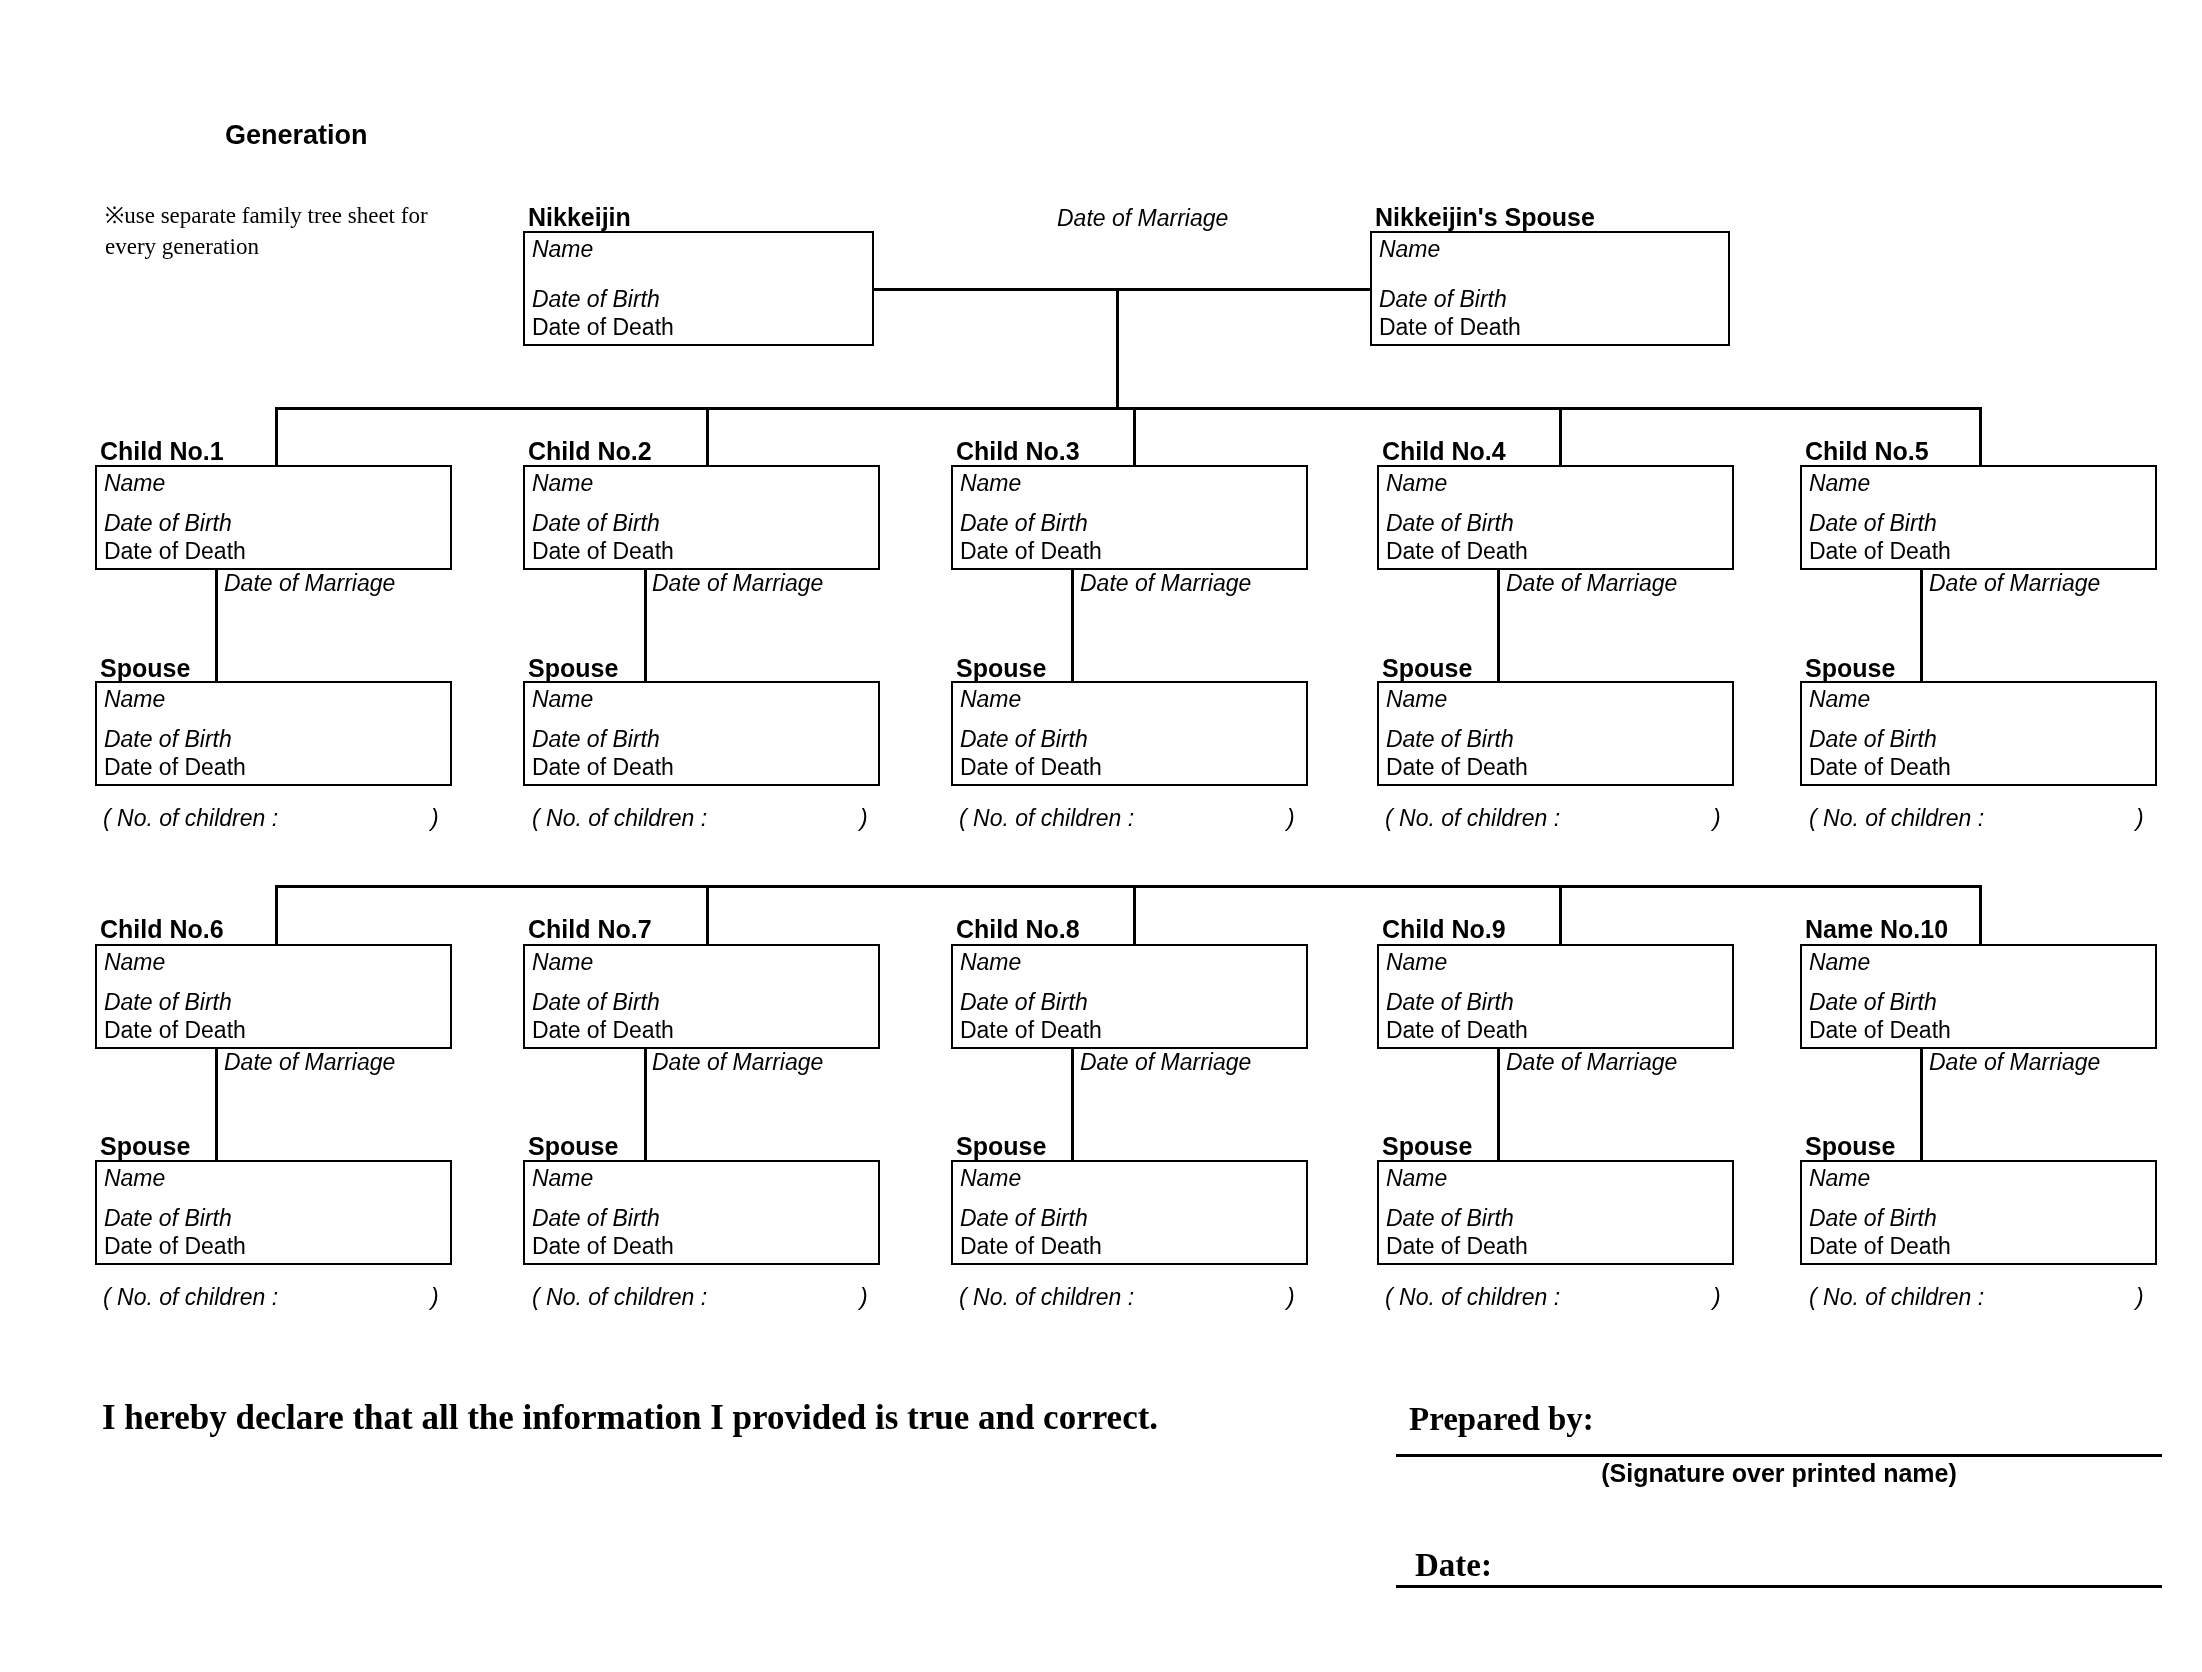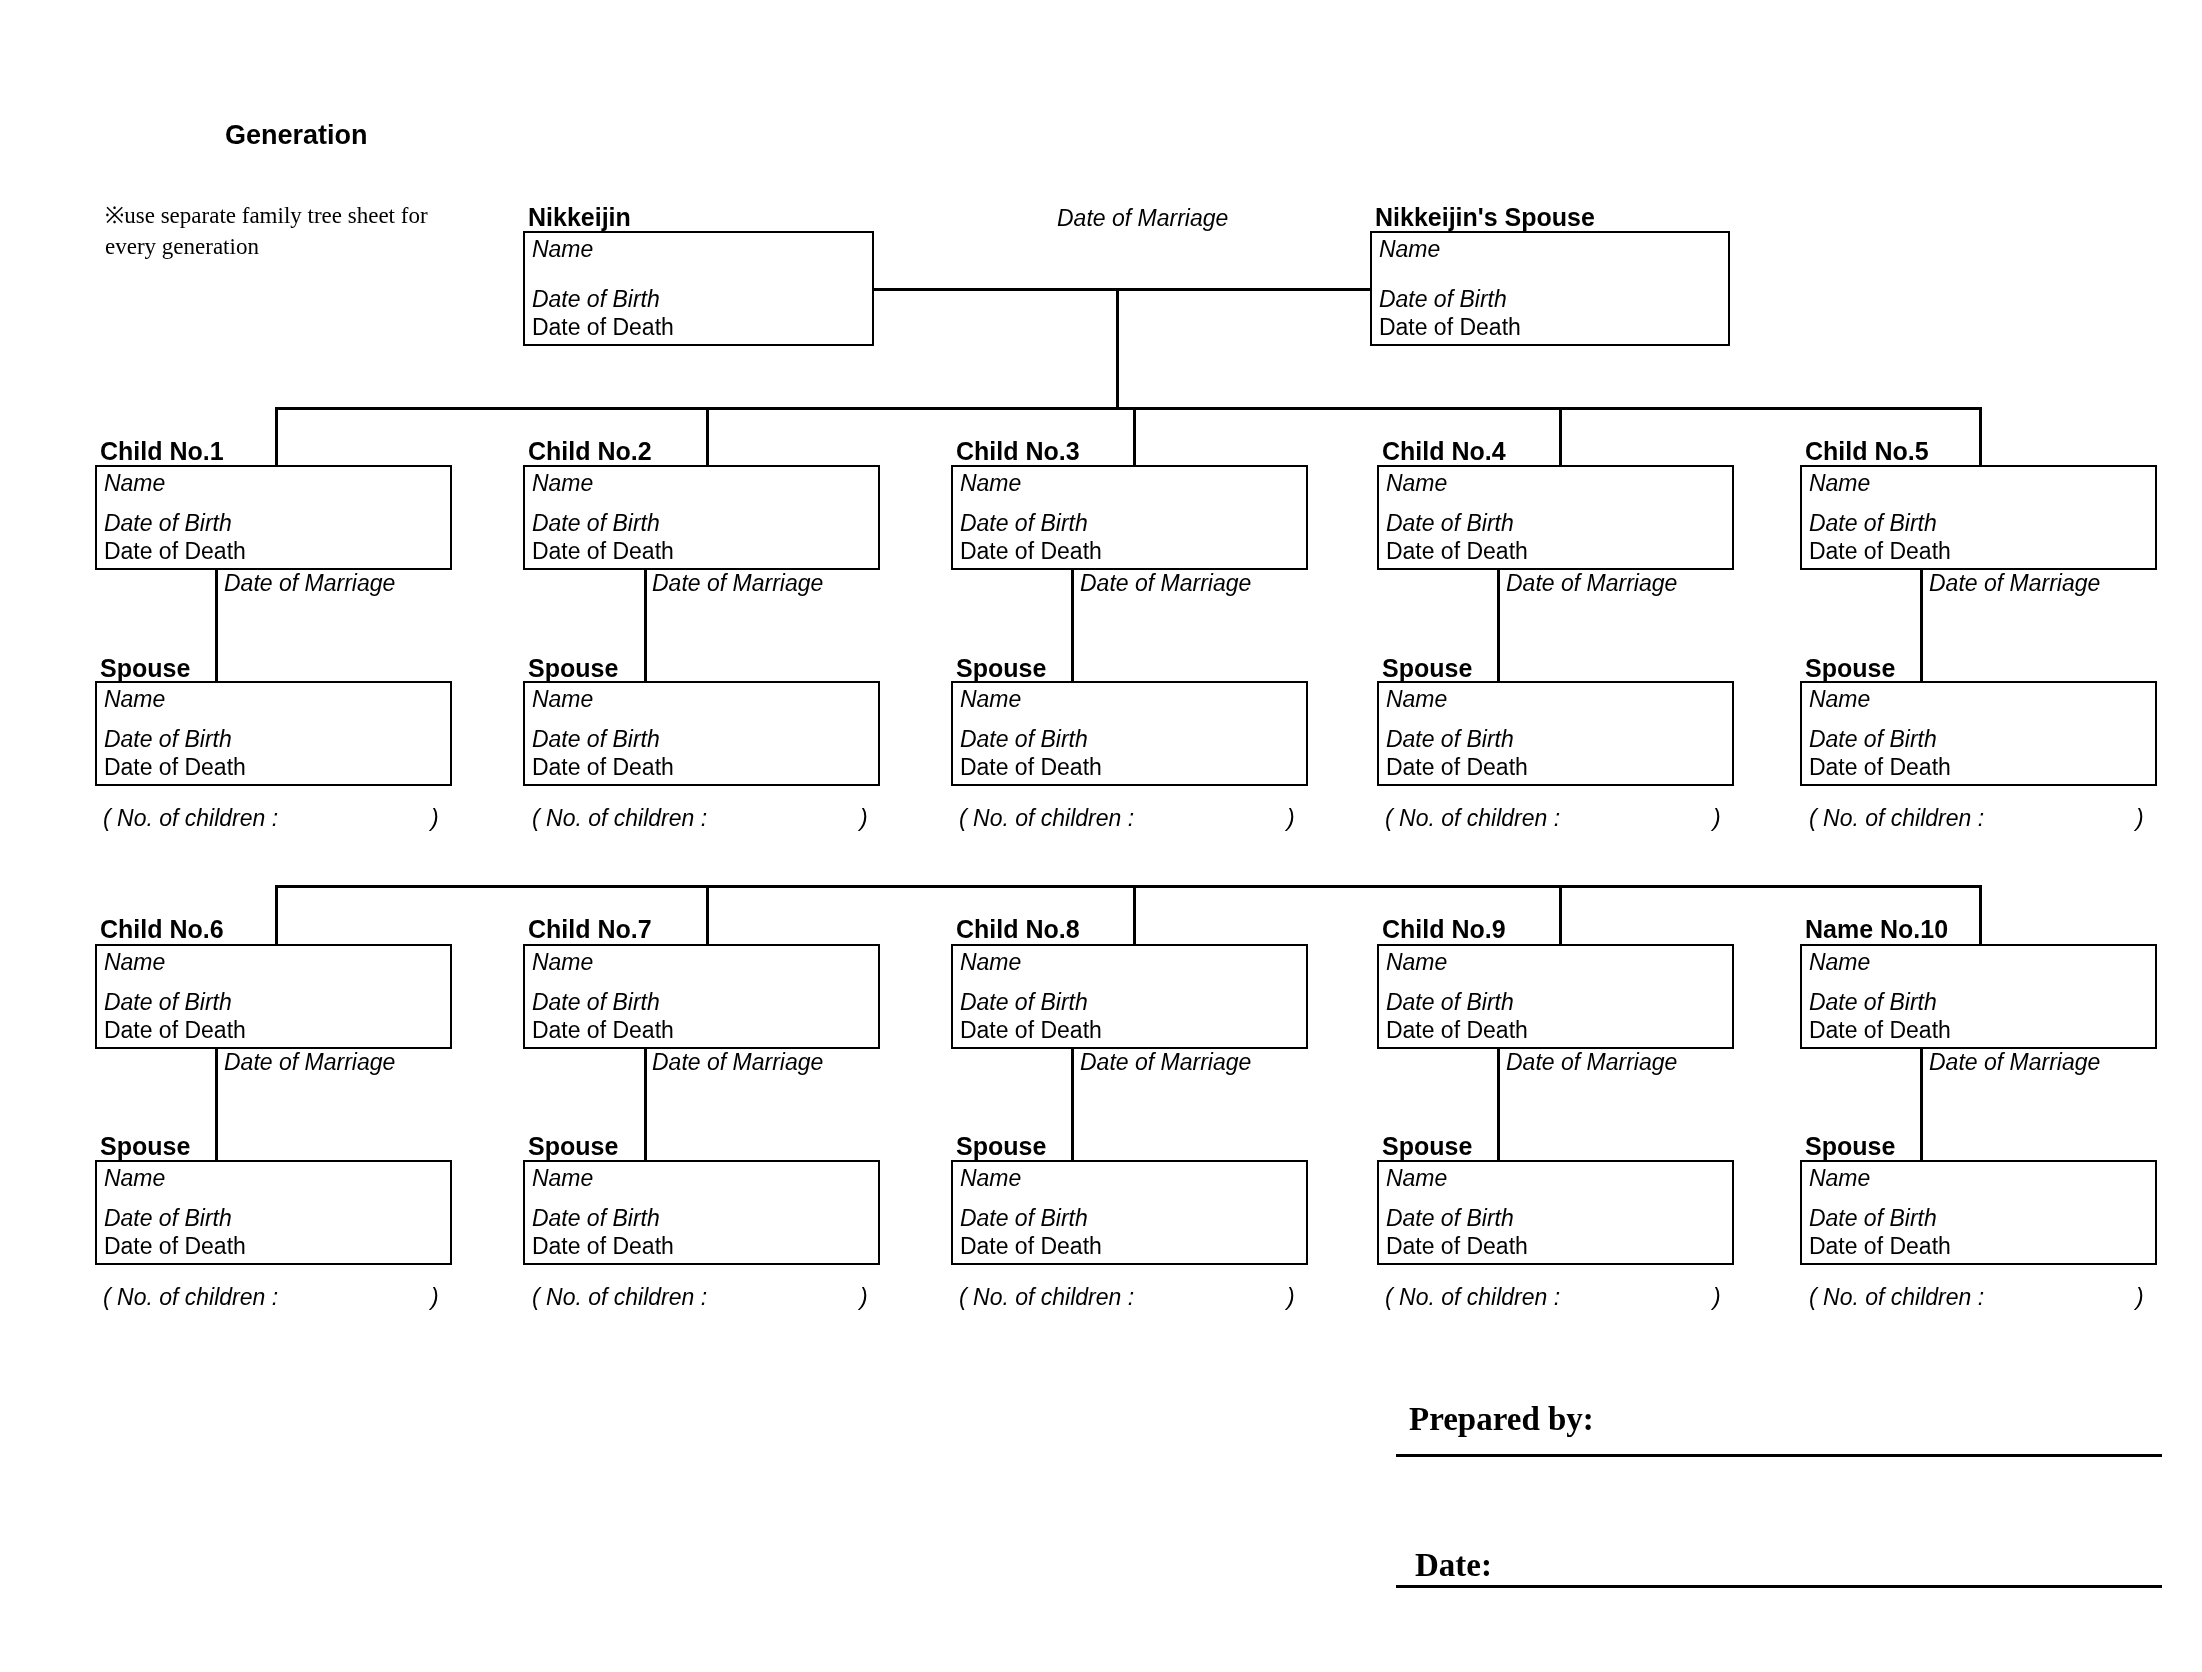--- a/index.html
+++ b/index.html
@@ -378,21 +378,23 @@
       <div class="box-caption" style="left:1805px; top:1132px;">Spouse</div>
       <div class="person-box" style="left:1800px; top:1160px; width:357px; height:105px;">
         <span class="pb-name">Name</span>
         <span class="pb-dob">Date of Birth</span>
         <span class="pb-dod">Date of Death</span>
       </div>
       <div class="noc-left" style="left:1809px; top:1284px;">( No. of children :</div>
       <div class="noc-right" style="left:2136px; top:1284px;">)</div>
     </div>
 
+  <div class="declaration">I hereby declare that all the information I provided is true and correct.</div>
 
   <div class="prepared-label">Prepared by:</div>
   <div class="sig-rule"></div>
+  <div class="sig-caption">(Signature over printed name)</div>
 
   <div class="date-label">Date:</div>
   <div class="date-rule"></div>
 
 </div>
 
 
 </body></html>

